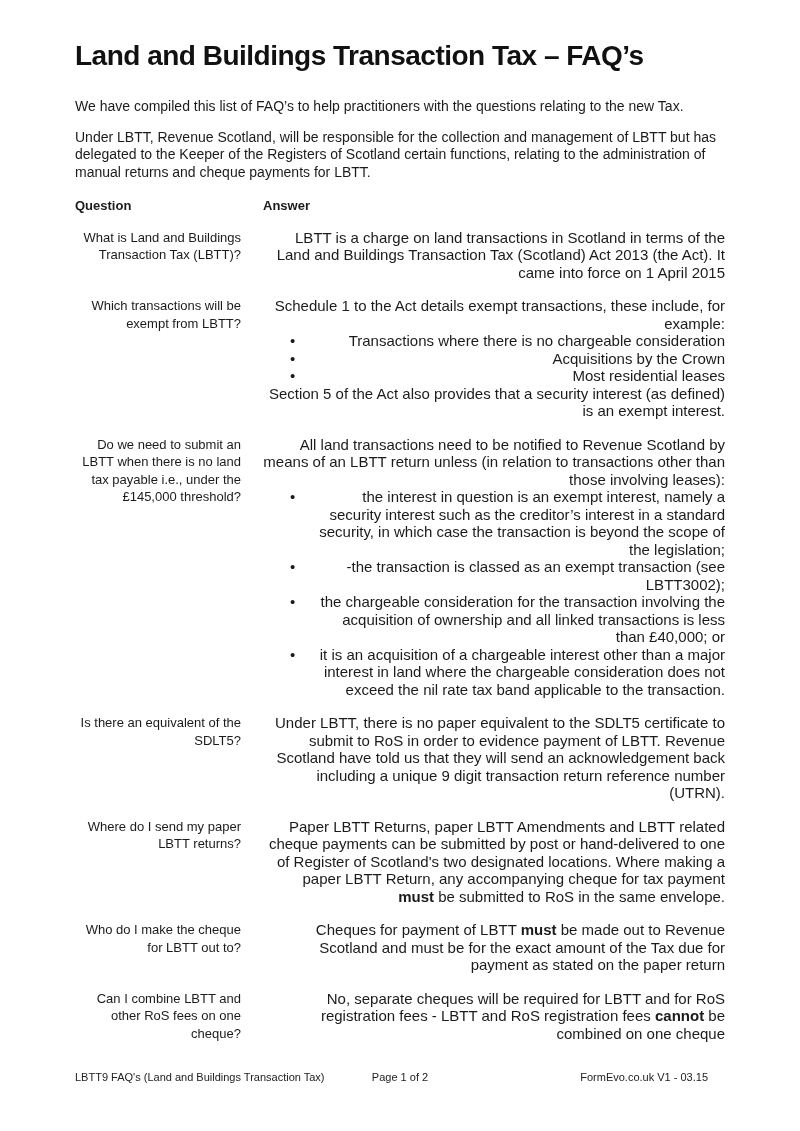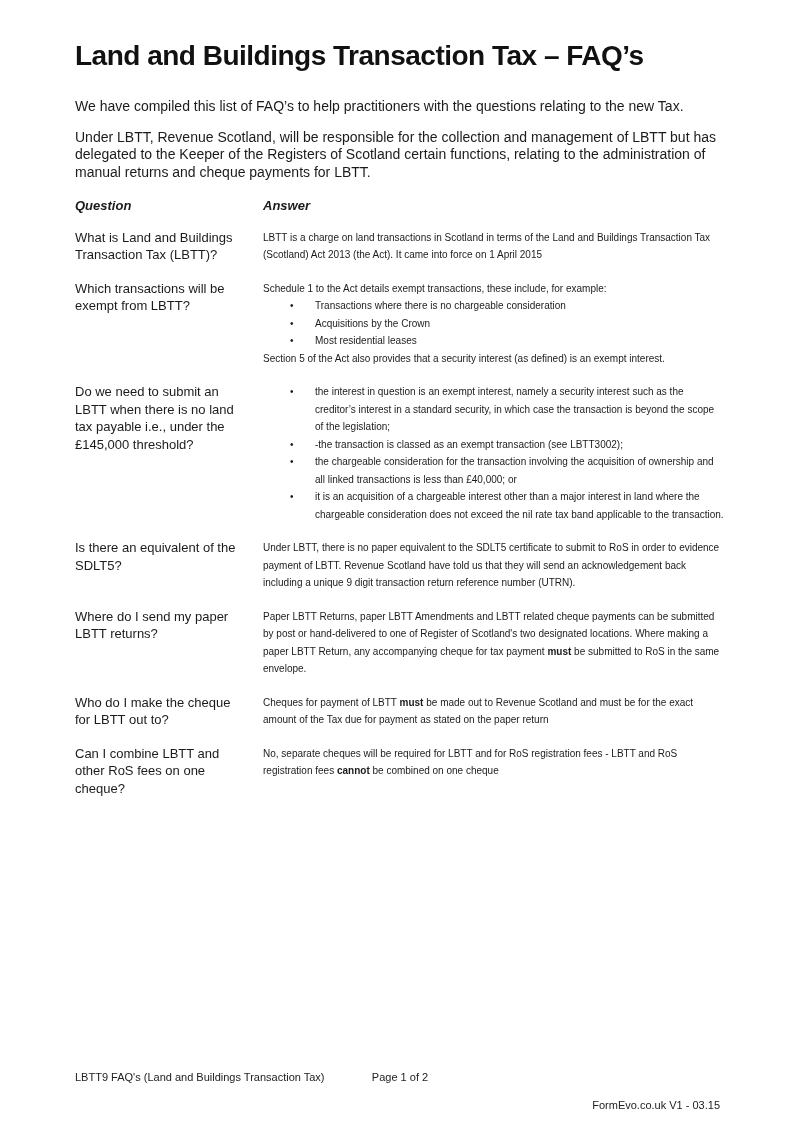--- a/index.html
+++ b/index.html
@@ -37,34 +37,34 @@
   .qa-header {
     display: grid;
     grid-template-columns: 188px 1fr;
     margin-top: 16px;
     margin-bottom: 14px;
   }
   .head {
     font-weight: bold;
     font-size: 13px;
     line-height: 17.5px;
-    font-style: italic;
   }
   .qa-row {
     display: grid;
     grid-template-columns: 188px 1fr;
     margin-bottom: 16px;
+    text-align: right;
   }
   .q-col {
     font-size: 13px;
     line-height: 17.5px;
     padding-right: 22px;
   }
   .a-col {
-    font-size: 10px;
+    font-size: 15px;
     line-height: 17.5px;
   }
   .a-col p { margin: 0; }
   .a-col ul {
     margin: 0;
     padding: 0 0 0 52px;
     list-style: none;
   }
   .a-col li { position: relative; }
   .a-col li::before {
@@ -78,21 +78,21 @@
     left: 75px;
     right: 75px;
     top: 1071px;
     height: 16px;
     font-size: 11px;
     color: #222222;
   }
   .footer span { position: absolute; top: 0; white-space: nowrap; }
   .footer .f-left { left: 0; }
   .footer .f-center { left: 50%; transform: translateX(-50%); }
-  .footer .f-right { right: 5px; margin-top: 28px; }
+  .footer .f-right { right: 17px; }
 </style>
 </head>
 <body>
 
 <div class="page">
   <h1 class="title">Land and Buildings Transaction Tax – FAQ’s</h1>
 
   <p class="intro">We have compiled this list of FAQ’s to help practitioners with the questions relating to the new Tax.</p>
   <p class="intro">Under LBTT, Revenue Scotland, will be responsible for the collection and management of LBTT but has delegated to the Keeper of the Registers of Scotland certain functions, relating to the administration of manual returns and cheque payments for LBTT.</p>
 
@@ -116,20 +116,21 @@
             <li><span>Transactions where there is no chargeable consideration</span></li>
             <li><span>Acquisitions by the Crown</span></li>
             <li><span>Most residential leases</span></li>
           </ul>
           <p><span>Section 5 of the Act also provides that a security interest (as defined) is an exempt interest.</span></p>
         </div>
       </div>
       <div class="qa-row">
         <div class="q-col">Do we need to submit an LBTT when there is no land tax payable i.e., under the £145,000 threshold?</div>
         <div class="a-col">
+          <p><span>All land transactions need to be notified to Revenue Scotland by means of an LBTT return unless (in relation to transactions other than those involving leases):</span></p>
           <ul>
             <li><span>the interest in question is an exempt interest, namely a security interest such as the creditor’s interest in a standard security, in which case the transaction is beyond the scope of the legislation;</span></li>
             <li><span>-the transaction is classed as an exempt transaction (see LBTT3002);</span></li>
             <li><span>the chargeable consideration for the transaction involving the acquisition of ownership and all linked transactions is less than £40,000; or</span></li>
             <li><span>it is an acquisition of a chargeable interest other than a major interest in land where the chargeable consideration does not exceed the nil rate tax band applicable to the transaction.</span></li>
           </ul>
         </div>
       </div>
       <div class="qa-row">
         <div class="q-col">Is there an equivalent of the SDLT5?</div>

